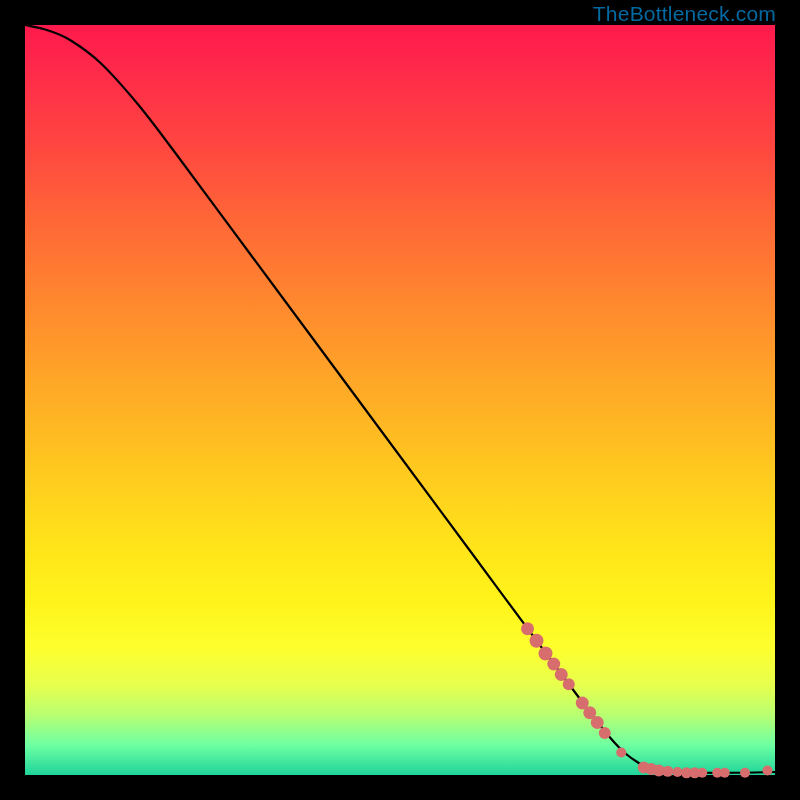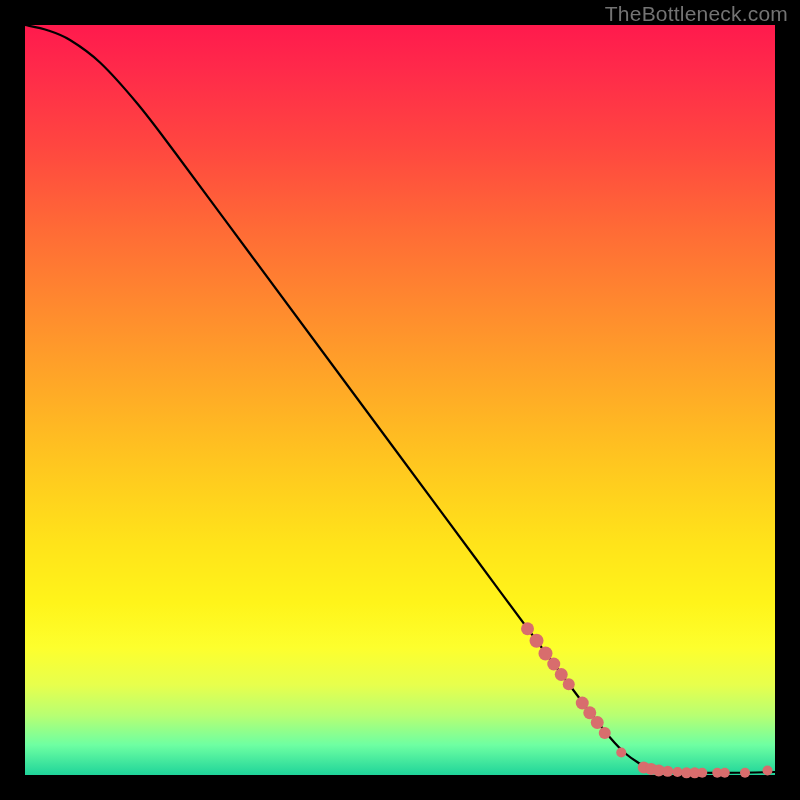--- a/index.html
+++ b/index.html
@@ -7,22 +7,22 @@
     width: 800px;
     height: 800px;
     background: #000;
     position: relative;
     font-family: Arial, Helvetica, sans-serif;
     overflow: hidden;
   }
   .attribution {
     position: absolute;
     top: 2px;
-    right: 12px;
-    color: #737373;
+    right: 24px;
+    color: #0369a1;
     font-size: 21px;
     font-weight: 400;
     letter-spacing: 0.2px;
     z-index: 10;
   }
   .plot-area {
     position: absolute;
     left: 25px;
     top: 25px;
     width: 750px;

